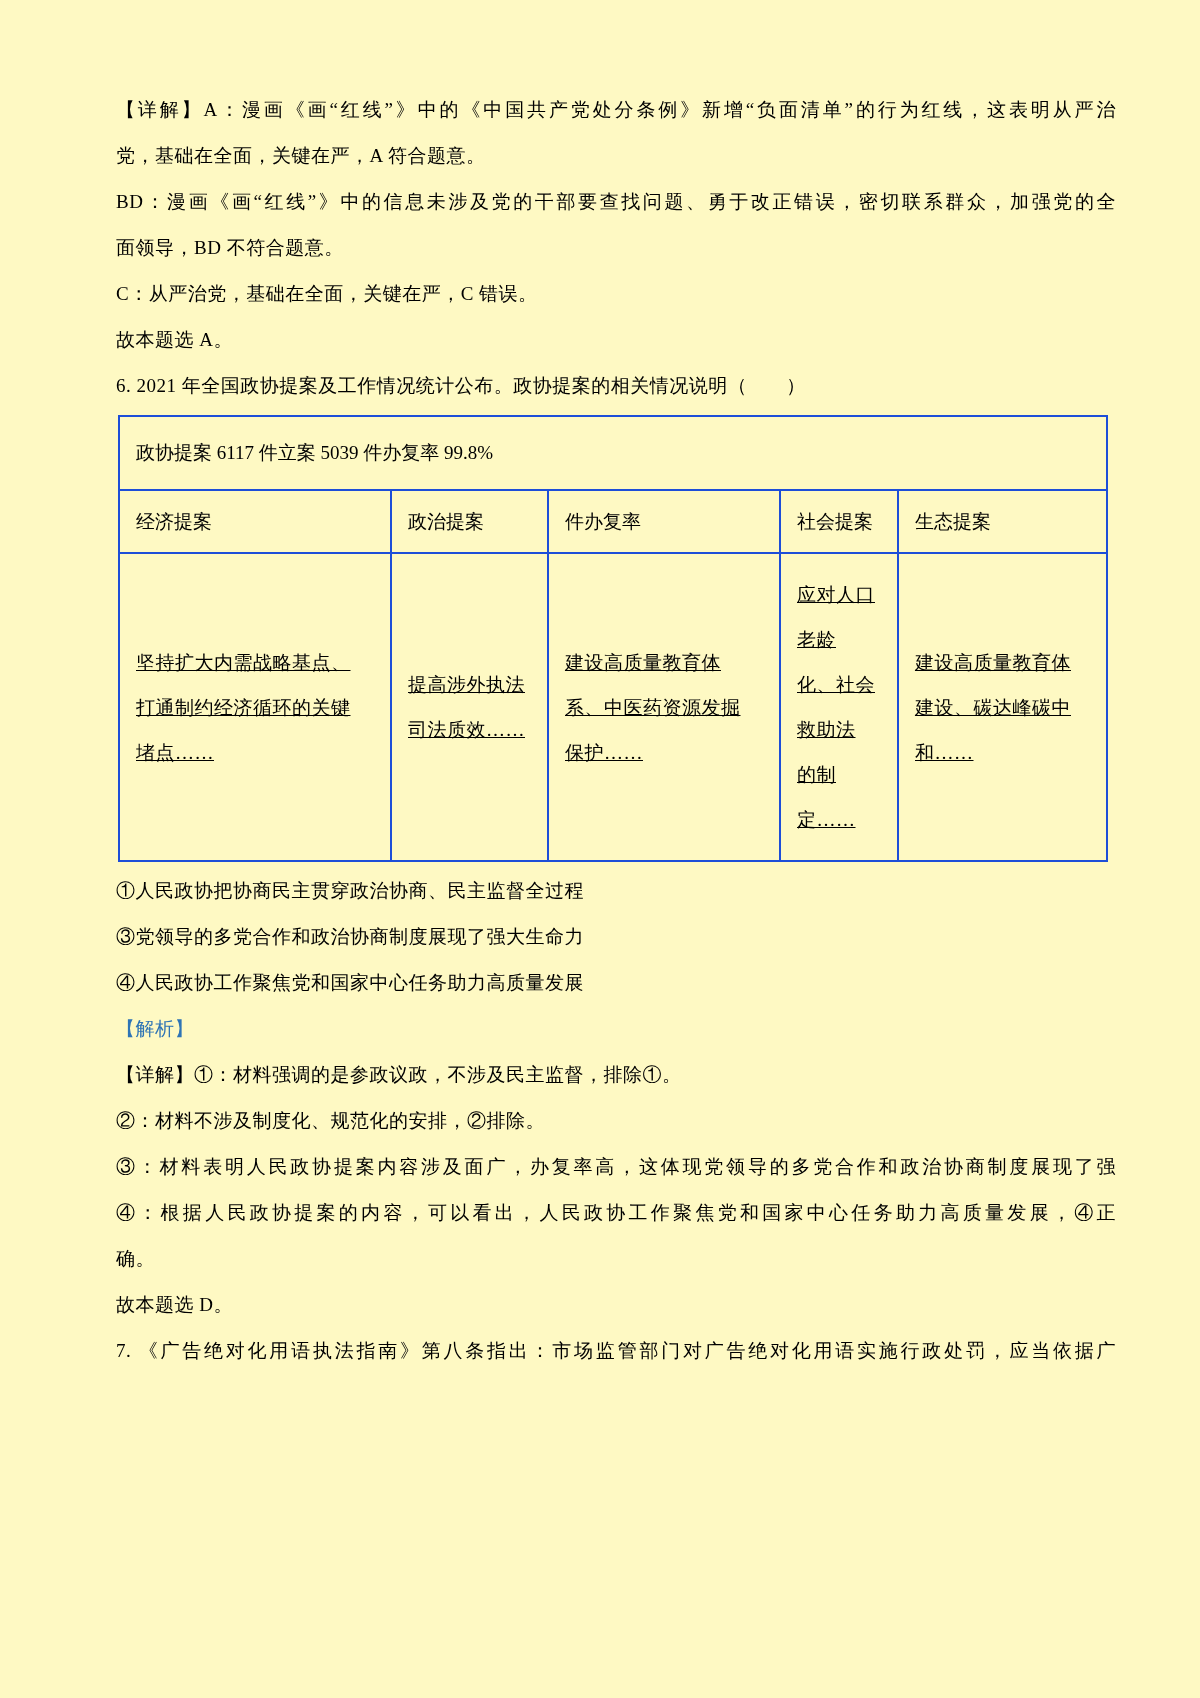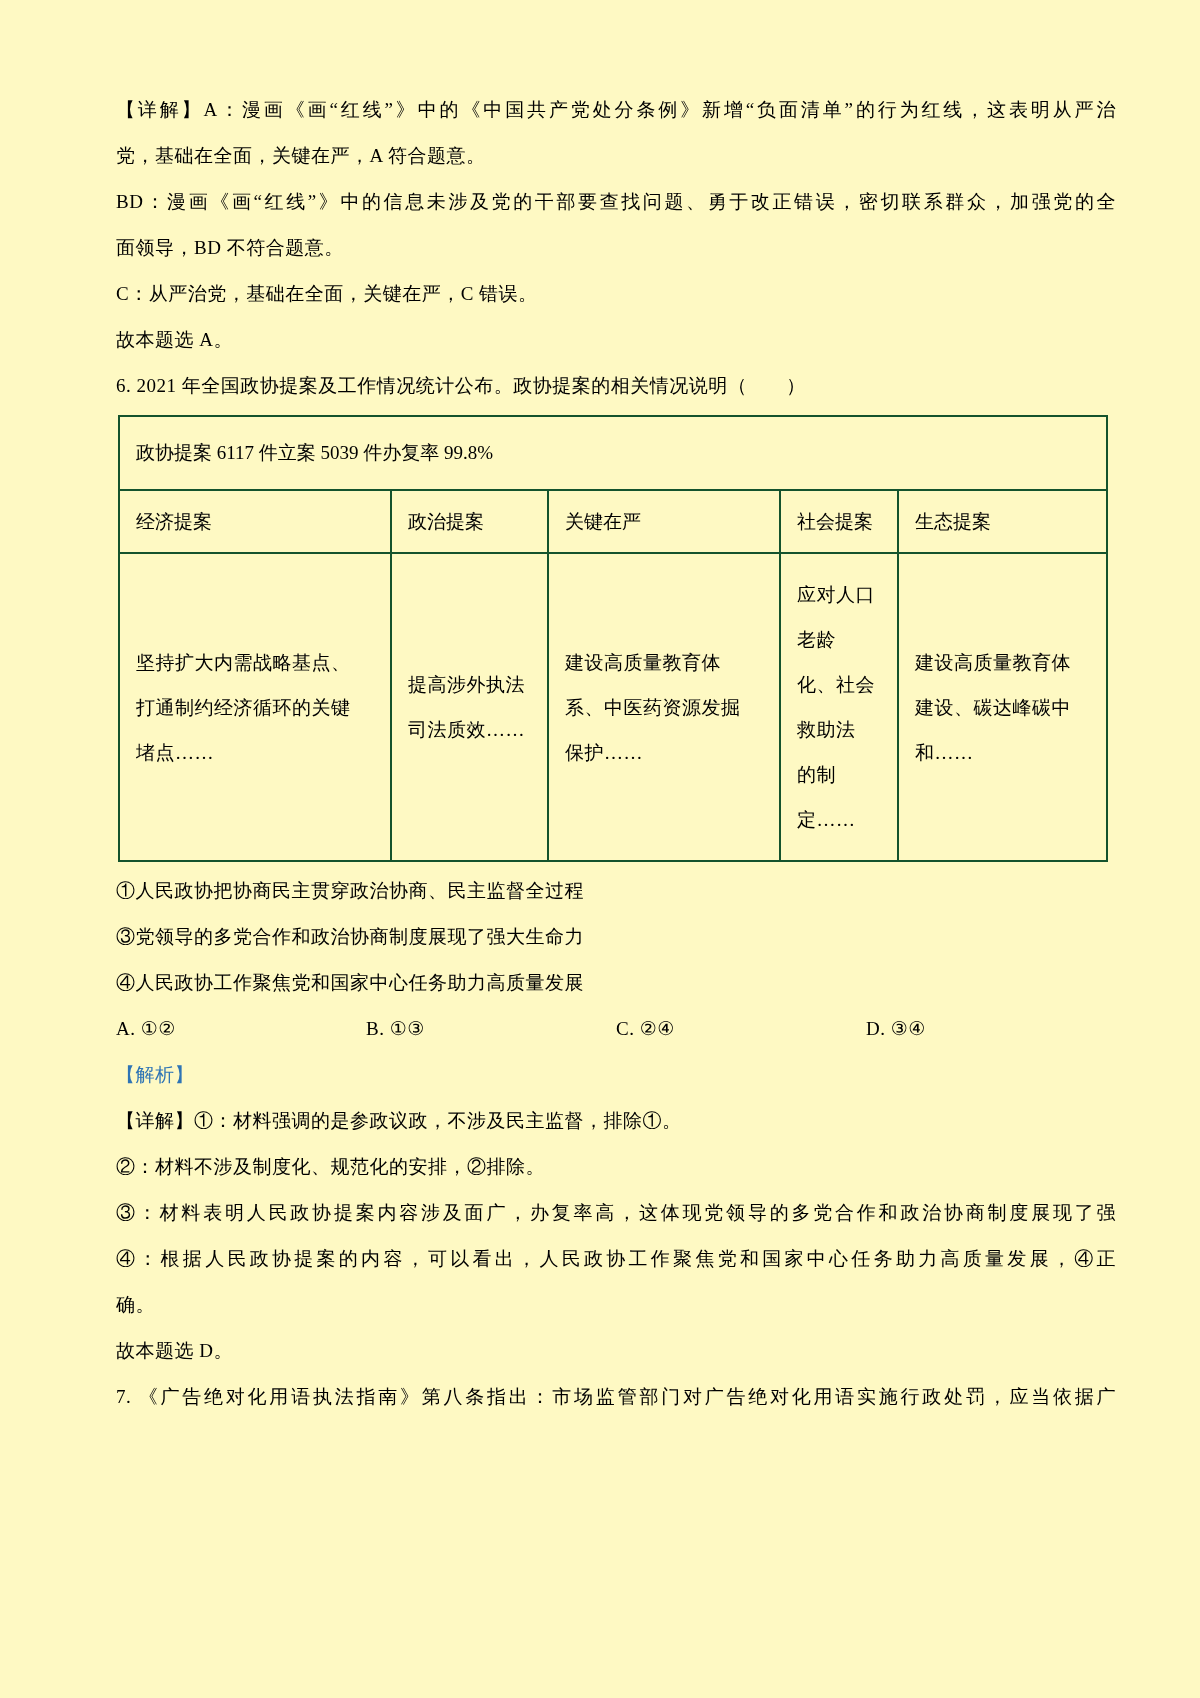--- a/index.html
+++ b/index.html
@@ -34,27 +34,27 @@
 
   table.stats {
     border-collapse: collapse;
     table-layout: fixed;
     width: 988px;
     margin-left: 2px;
     margin-top: 6px;
     margin-bottom: 6px;
   }
   table.stats td {
-    border: 2px solid #14532d;
+    border: 2px solid #1d4ed8;
     padding: 0 6px 0 16px;
     vertical-align: middle;
   }
   td.caption-cell { height: 72px; }
   td.head-cell   { height: 61px; }
-  td.body-cell   { height: 306px; }
+  td.body-cell   { height: 306px; text-decoration: underline; }
   .cell-line {
     display: block;
     line-height: 45px;
     height: 45px;
     letter-spacing: 0.5px;
   }
   .choices {
     display: flex;
     height: 46px;
     line-height: 46px;
@@ -88,21 +88,21 @@
             <col style="width:118px">
             <col style="width:209px">
         </colgroup>
         <tbody>
             <tr>
           <td class="caption-cell" colspan="5">政协提案 6117 件立案 5039 件办复率 99.8%</td>
         </tr>
         <tr>
           <td class="head-cell">经济提案</td>
           <td class="head-cell">政治提案</td>
-          <td class="head-cell">关键在严</td>
+          <td class="head-cell">件办复率</td>
           <td class="head-cell">社会提案</td>
           <td class="head-cell">生态提案</td>
         </tr>
         <tr>
           <td class="body-cell">
             <span class="cell-line">坚持扩大内需战略基点、</span>
             <span class="cell-line">打通制约经济循环的关键</span>
             <span class="cell-line">堵点……</span>
           </td>
           <td class="body-cell">
@@ -128,26 +128,20 @@
             <span class="cell-line">和……</span>
           </td>
         </tr>
       </tbody>
         </table>
 
       <div class="line">①人民政协把协商民主贯穿政治协商、民主监督全过程</div>
       <div class="line">③党领导的多党合作和政治协商制度展现了强大生命力</div>
       <div class="line">④人民政协工作聚焦党和国家中心任务助力高质量发展</div>
 
-      <div class="choices">
-        <span>A. ①②</span>
-        <span>B. ①③</span>
-        <span>C. ②④</span>
-        <span>D. ③④</span>
-      </div>
 
       <div class="line">
         <span class="label-blue">【解析】</span>
       </div>
 
       <div class="line">【详解】①：材料强调的是参政议政，不涉及民主监督，排除①。</div>
       <div class="line">②：材料不涉及制度化、规范化的安排，②排除。</div>
       <div class="line just">③：材料表明人民政协提案内容涉及面广，办复率高，这体现党领导的多党合作和政治协商制度展现了强</div>
       <div class="line just">④：根据人民政协提案的内容，可以看出，人民政协工作聚焦党和国家中心任务助力高质量发展，④正</div>
       <div class="line">确。</div>

